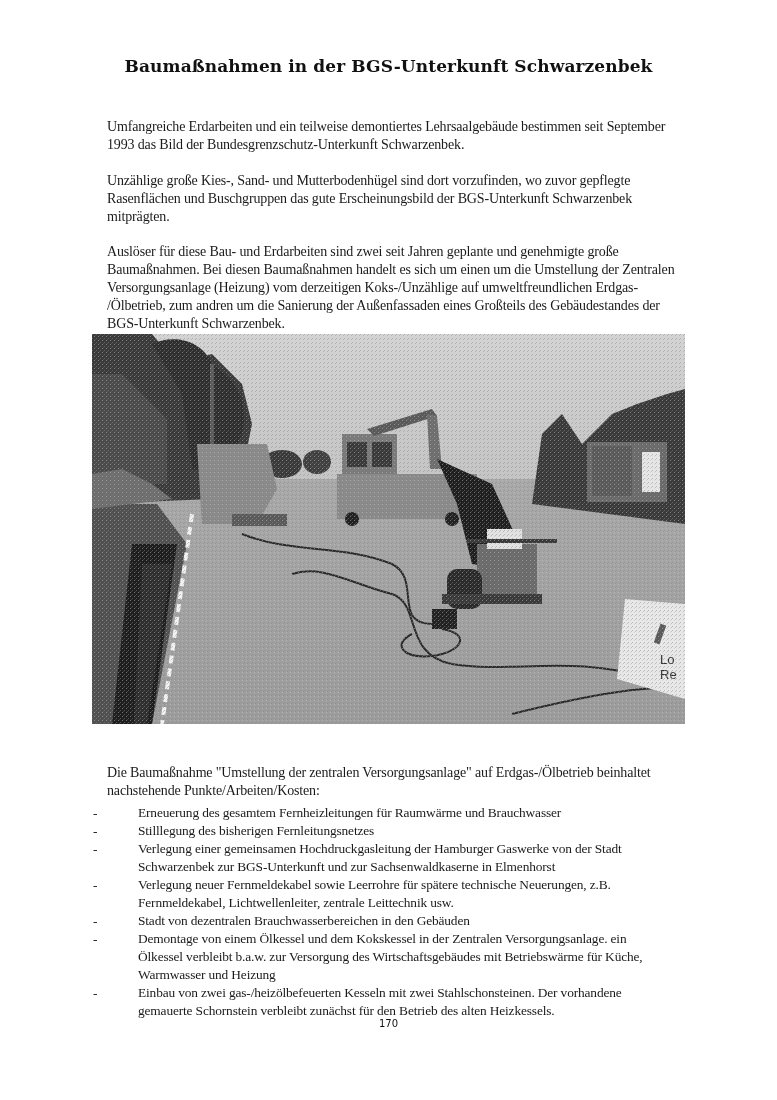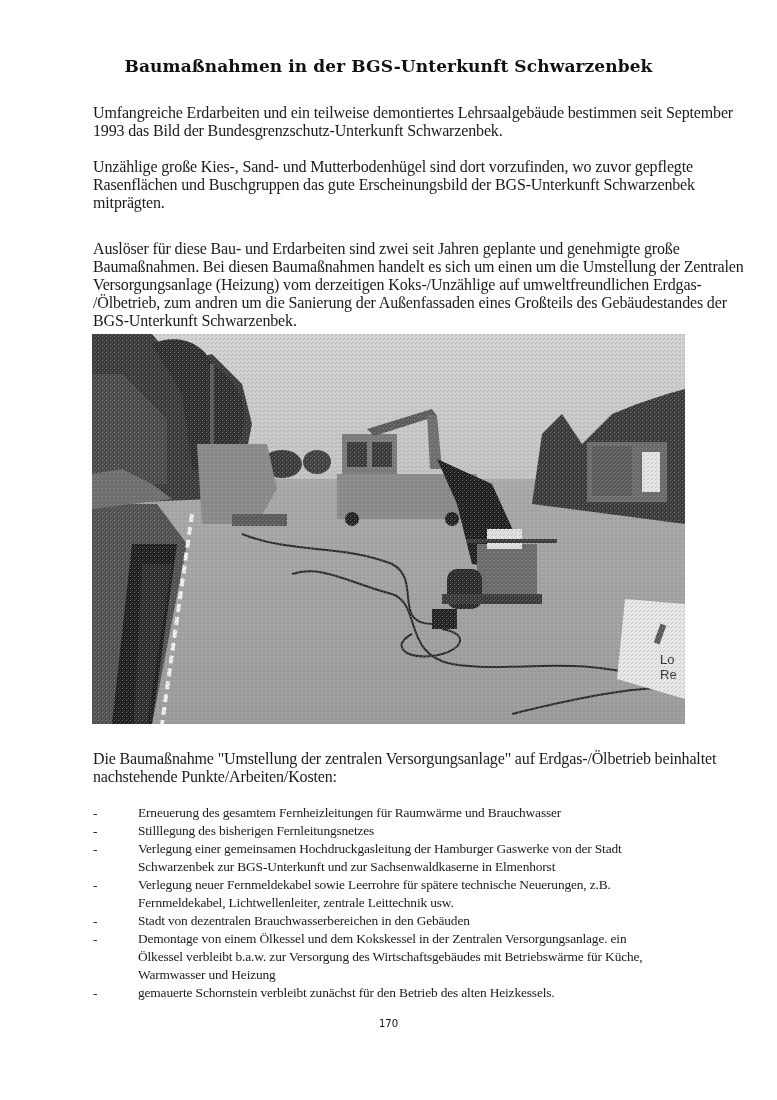--- a/index.html
+++ b/index.html
@@ -29,29 +29,29 @@
       font-weight: bold;
       font-size: 17px;
       letter-spacing: 0.1px;
       color: #111;
       margin: 0;
     }
     .para {
       position: absolute;
       left: 93px;
       width: 600px;
-      font-size: 16px;
+      font-size: 14px;
       line-height: 18px;
-      margin: 0;
+      margin: 14px;
       letter-spacing: -0.15px;
     }
     .para .line { display: block; white-space: nowrap; }
     #p1 { top: 104px; }
     #p2 { top: 158px; }
-    #p3 { top: 240px; }
+    #p3 { top: 229px; }
     #p4 { top: 750px; }
 
     .photo {
       position: absolute;
       left: 92px; top: 334px;
       width: 593px; height: 390px;
       background: #9a9a9a;
       overflow: hidden;
     }
     .photo svg { display: block; width: 100%; height: 100%; }
@@ -223,19 +223,20 @@
       <span class="line">Stadt von dezentralen Brauchwasserbereichen in den Gebäuden</span>
     </li>
     <li>
       <span class="dash">-</span>
       <span class="line">Demontage von einem Ölkessel und dem Kokskessel in der Zentralen Versorgungsanlage. ein</span>
       <span class="line">Ölkessel verbleibt b.a.w. zur Versorgung des Wirtschaftsgebäudes mit Betriebswärme für Küche,</span>
       <span class="line">Warmwasser und Heizung</span>
     </li>
     <li>
       <span class="dash">-</span>
+      <span class="line">Einbau von zwei gas-/heizölbefeuerten Kesseln mit zwei Stahlschonsteinen. Der vorhandene</span>
       <span class="line">gemauerte Schornstein verbleibt zunächst für den Betrieb des alten Heizkessels.</span>
     </li>
   </ul>
 
   <div class="page-number">170</div>
 
 </div>
 
 </body></html>

